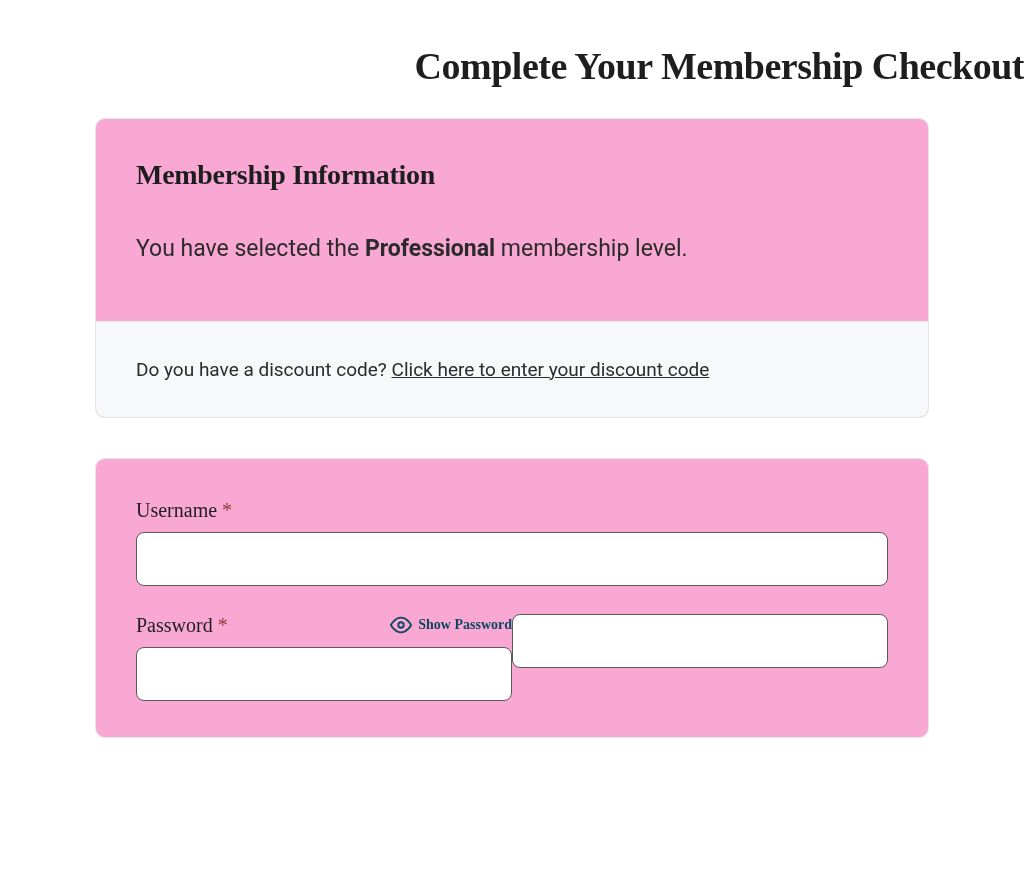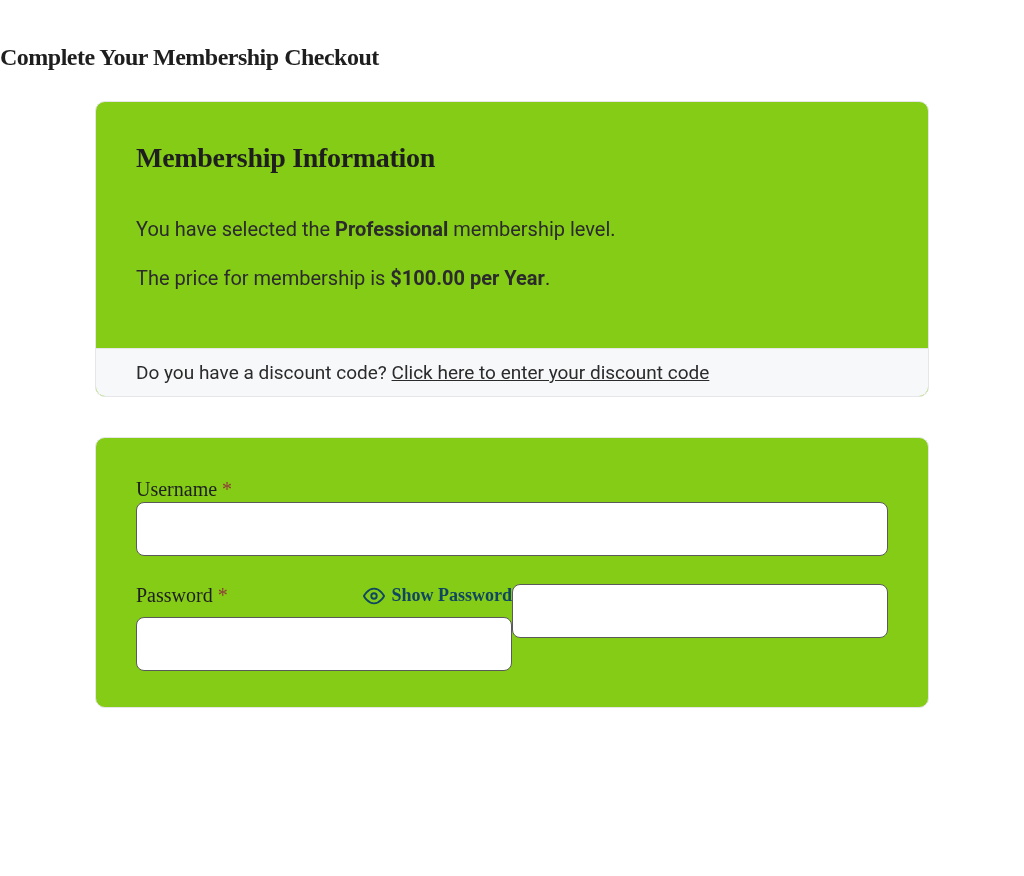--- a/index.html
+++ b/index.html
@@ -10,72 +10,72 @@
     body {
       font-family: -apple-system, BlinkMacSystemFont, "Segoe UI", Roboto, "Helvetica Neue", Arial, sans-serif;
       background: #ffffff;
       color: #2c2926;
       width: 1024px;
       margin: 0 auto;
     }
     .page-title {
       font-family: Georgia, "Times New Roman", serif;
       font-weight: 700;
-      font-size: 24px;
-      text-align: left;
+      font-size: 38px;
+      text-align: right;
       margin-top: 44px;
       margin-bottom: 30px;
       letter-spacing: -0.5px;
       color: #1e1e1e;
     }
     .card {
       border: 1px solid #e6e6e8;
       border-radius: 10px;
       margin: 0 95px 40px 95px;
       overflow: hidden;
-      background: #84cc16;
+      background: #f9a8d4;
     }
     .card-body {
       padding: 40px 40px 36px 40px;
     }
     .section-heading {
       font-family: Georgia, "Times New Roman", serif;
       font-weight: 700;
       font-size: 28px;
       margin-bottom: 40px;
       color: #1e1e1e;
       letter-spacing: -0.3px;
     }
     .membership-text {
-      font-size: 20px;
+      font-size: 23px;
       line-height: 1.55;
       margin-bottom: 18px;
       color: #2b2b2b;
     }
     .membership-text strong {
       font-weight: 700;
     }
     .discount-bar {
       background: #f7f8fa;
       border-top: 1px solid #e6e6e8;
-      padding: 12px 40px;
+      padding: 36px 40px;
       font-size: 19px;
       color: #2b2b2b;
     }
     .discount-link {
       color: #2b2b2b;
       text-decoration: underline;
       cursor: pointer;
     }
     .form-label {
       font-family: Georgia, "Times New Roman", serif;
       font-size: 20px;
       color: #1e1e1e;
       display: block;
-      margin-bottom: 1px;
+      margin-bottom: 10px;
     }
     .required {
       color: #8f3b3b;
       font-family: inherit;
     }
     .text-input {
       width: 100%;
       height: 54px;
       border: 1px solid #5a5a5a;
       border-radius: 8px;
@@ -100,21 +100,21 @@
       margin-bottom: 10px;
     }
     .password-label-row .form-label {
       margin-bottom: 0;
     }
     .show-password {
       display: inline-flex;
       align-items: center;
       gap: 6px;
       font-family: Georgia, "Times New Roman", serif;
-      font-size: 18px;
+      font-size: 14px;
       font-weight: 700;
       color: #0f4662;
       cursor: pointer;
       user-select: none;
     }
     .show-password svg {
       width: 22px;
       height: 22px;
       stroke: #0f4662;
     }
@@ -126,23 +126,20 @@
 
 <div class="card">
   <div class="card-body">
     <h2 class="section-heading">Membership Information</h2>
 
     <p class="membership-text">
       <span>You have selected the </span><strong>Professional</strong><span> membership level.</span>
     </p>
 
 
-    <p class="membership-text">
-      <span>The price for membership is </span><strong>$100.00 per Year</strong><span>.</span>
-    </p>
   </div>
 
   <div class="discount-bar">
     <span>Do you have a discount code? </span><a class="discount-link">Click here to enter your discount code</a>
   </div>
 </div>
 
 <div class="card">
   <div class="card-body">
 

